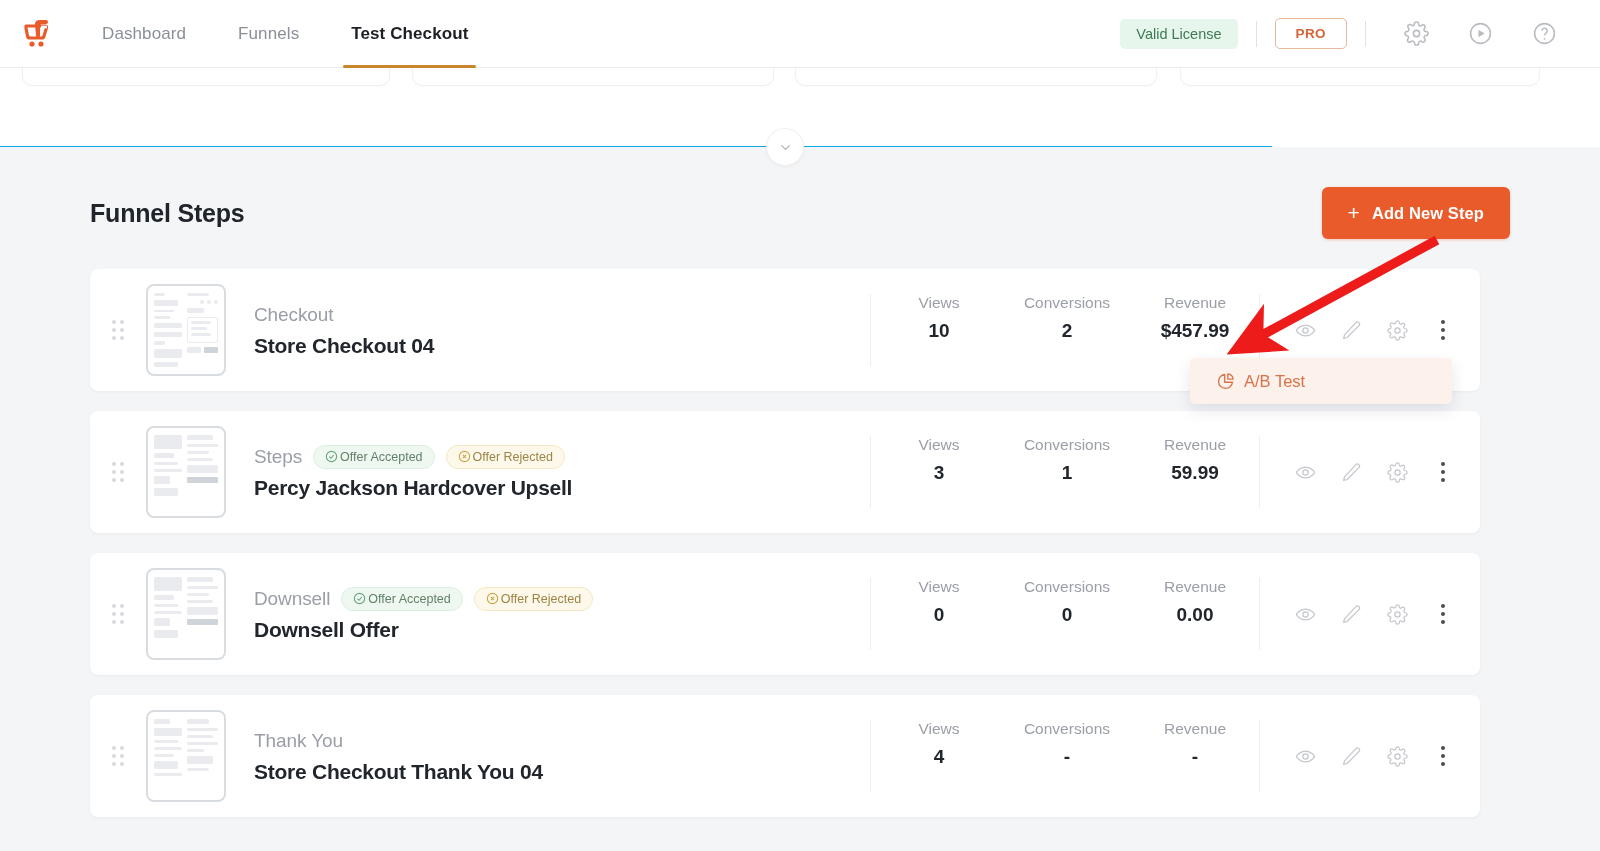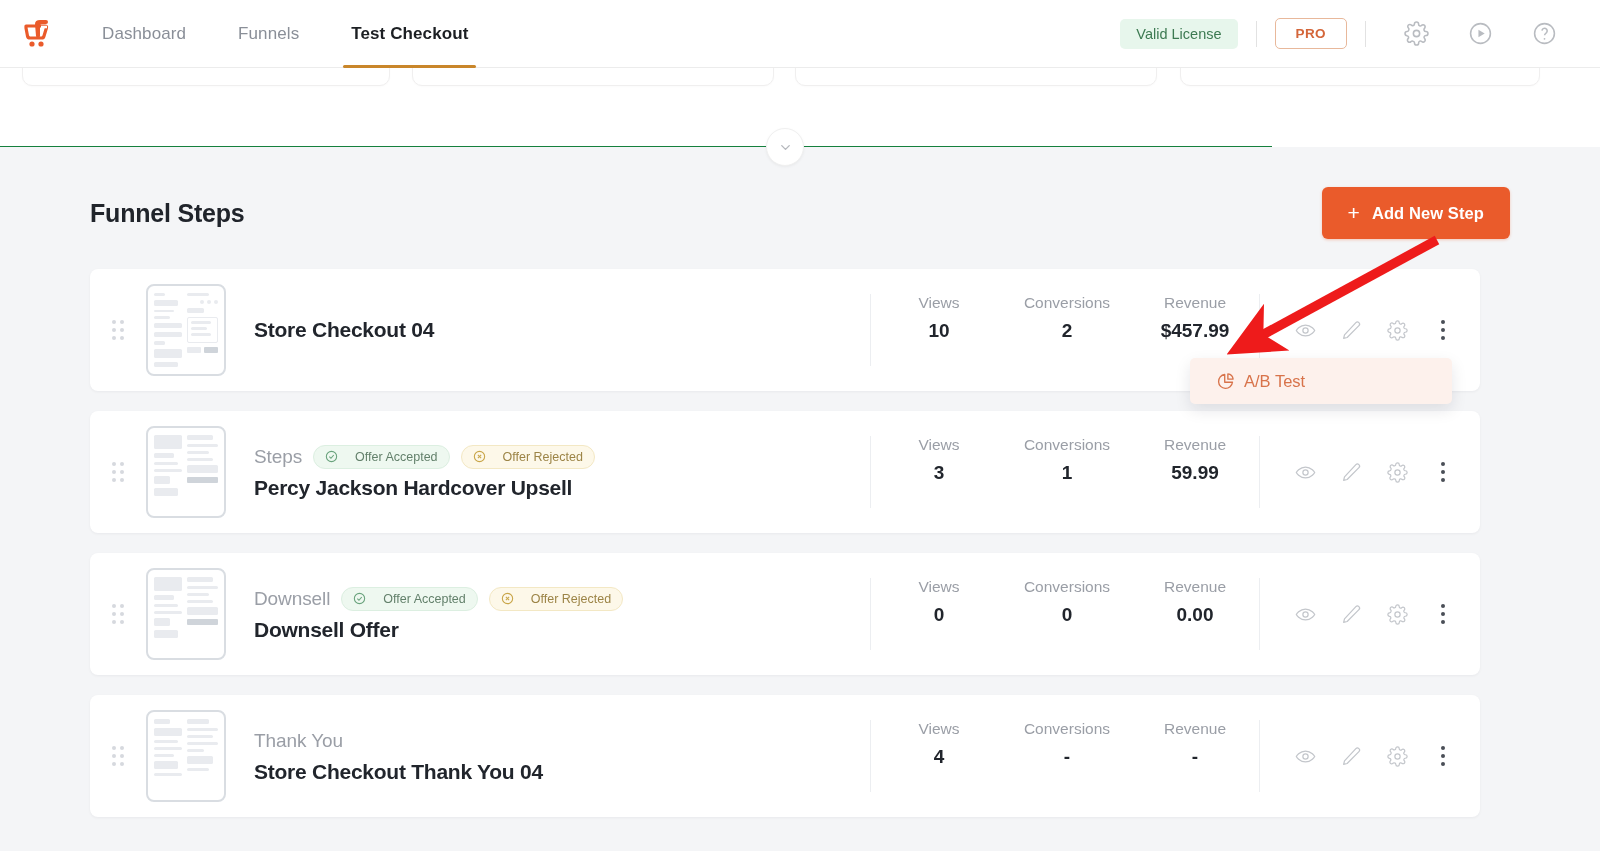--- a/index.html
+++ b/index.html
@@ -2,21 +2,21 @@
 <html><head>
 <meta charset="utf-8">
 <style>
   * { box-sizing: border-box; margin: 0; padding: 0; }
   html, body {
     width: 1600px; height: 851px;
     font-family: "Liberation Sans", sans-serif;
     background: #ffffff;
     overflow: hidden;
   }
-  .page { position: relative; width: 1272px; height: 851px; background:#15803d; }
+  .page { position: relative; width: 1272px; height: 851px; background:#0ea5e9; }
 
   
   .topbar {
     position: absolute; top:0; left:0; width:1600px; height:68px;
     background:#ffffff; border-bottom:1px solid #ececec;
     display:flex; align-items:center; z-index:40;
   }
   .logo-wrap { width:76px; display:flex; justify-content:center; align-items:center; }
   .logo-svg { display:block; }
 
@@ -136,21 +136,21 @@
   .thumb-dot { width:4px; height:4px; border-radius:50%; background:#e9ebef; }
   .thumb-dots { display:flex; gap:3px; justify-content:flex-end; }
   .thumb-btn-row { display:flex; gap:3px; }
   .thumb-btn { height:6px; border-radius:1px; background:#e9ebef; flex:1; }
   .thumb-btn.dark { background:#cfd4da; }
 
   .step-text { flex:1; padding-left:28px; min-width:0; }
   .step-meta { display:flex; align-items:center; gap:11px; margin-bottom:7px; height:24px; }
   .step-type { font-size:19px; color:#9a9ea6; letter-spacing:-.1px; }
   .chip {
-    display:inline-flex; align-items:center; gap:17px;
+    display:inline-flex; align-items:center; gap:2px;
     font-size:12.5px; padding:4px 11px; border-radius:12px; white-space:nowrap;
   }
   .chip.accept { background:#eef8f0; border:1px solid #dcefe1; color:#63806b; }
   .chip.reject { background:#fdf8e9; border:1px solid #f3e8c4; color:#9c8446; }
   .step-name { font-size:21px; font-weight:700; color:#21252c; letter-spacing:-.25px; }
 
   .stats {
     display:flex; align-items:flex-start; height:72px;
     border-left:1px solid #eceef1; padding-left:4px;
   }
@@ -298,20 +298,23 @@
                 <div class="ln w70"></div>
                 <div class="ln w85"></div>
               </div>
             <div class="thumb-btn-row">
                 <span class="thumb-btn"></span>
                 <span class="thumb-btn dark"></span>
               </div>
           </div>
         </div>
         <div class="step-text">
+          <div class="step-meta">
+            <span class="step-type">Checkout</span>
+          </div>
           <div class="step-name">Store Checkout 04</div>
         </div>
         <div class="stats">
           <div class="stat-col">
             <div class="stat-label">Views</div>
             <div class="stat-value">10</div>
           </div>
           <div class="stat-col">
             <div class="stat-label">Conversions</div>
             <div class="stat-value">2</div>

